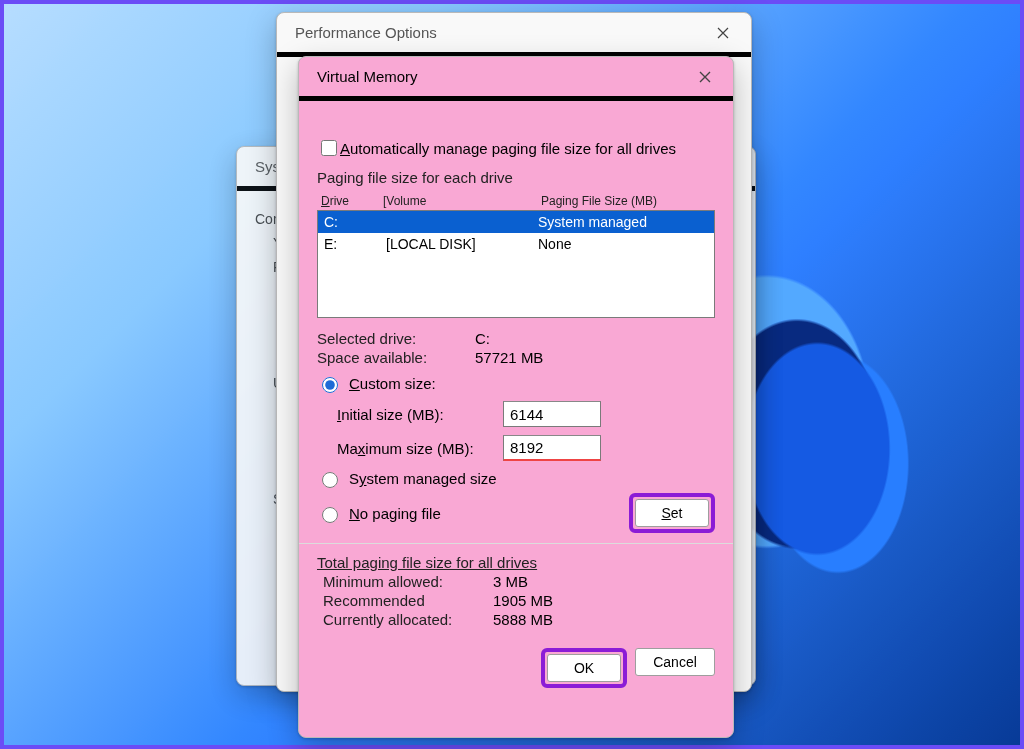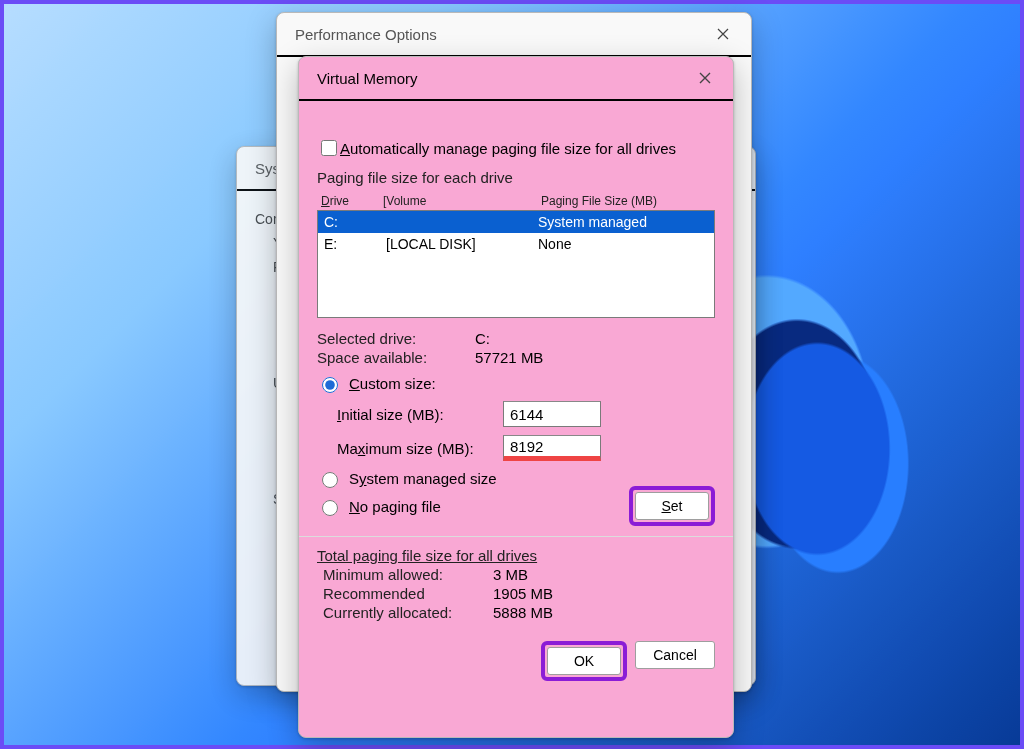--- a/index.html
+++ b/index.html
@@ -42,21 +42,21 @@
     box-shadow: 0 10px 30px rgba(0,0,0,.25), 0 1px 3px rgba(0,0,0,.2);
     display: flex;
     flex-direction: column;
   }
   .titlebar {
     height: 44px;
     display: flex;
     align-items: center;
     justify-content: space-between;
     padding: 0 14px 0 18px;
-    border-bottom: 2px solid #000000;
+    border-bottom: 5px solid #000000;
   }
   .titlebar .title { color: #555; font-size: 15px; }
   .win.active .titlebar .title { color: #000; }
   .closebtn {
     width: 28px; height: 28px;
     display: flex; align-items: center; justify-content: center;
     color: #444;
   }
   .closebtn svg { width: 12px; height: 12px; }
   .body { padding: 12px 18px 18px; flex: 1 1 auto; }
@@ -122,21 +122,21 @@
   .radio-row input[type=radio] { width: 16px; height: 16px; accent-color: #1e6bd6; }
 
   
   .inline-field { display: grid; grid-template-columns: 166px 98px; align-items: center; margin: 8px 0; padding-left: 20px; }
   .inline-field input {
     height: 26px; padding: 0 6px;
     border: 1px solid #7a7a7a; border-top-color: #888;
     font-size: 15px;
   }
   .inline-field.focused input {
-    border-bottom: 5px solid #ef4444;
+    border-bottom: 2px solid #ef4444;
   }
 
   
   .btn {
     background: #fff;
     border: 1px solid #9e9e9e;
     border-radius: 3px;
     height: 28px;
     min-width: 80px;
     padding: 0 14px;
@@ -259,21 +259,21 @@
     <div class="inline-field focused">
       <span>Ma<u>x</u>imum size (MB):</span>
       <input type="text" value="8192" style="">
     </div>
 
     <div class="radio-row">
       <input type="radio" name="pf" style="">
       <span>S<u>y</u>stem managed size</span>
     </div>
 
-    <div class="radio-row" style="margin-top:9px">
+    <div class="radio-row" style="margin-top:16px">
       <input type="radio" name="pf" style="">
       <span><u>N</u>o paging file</span>
     </div>
 
     <div class="set-area">
       <span class="purple-ring">
         <button class="btn"><u>S</u>et</button>
       </span>
     </div>
 

